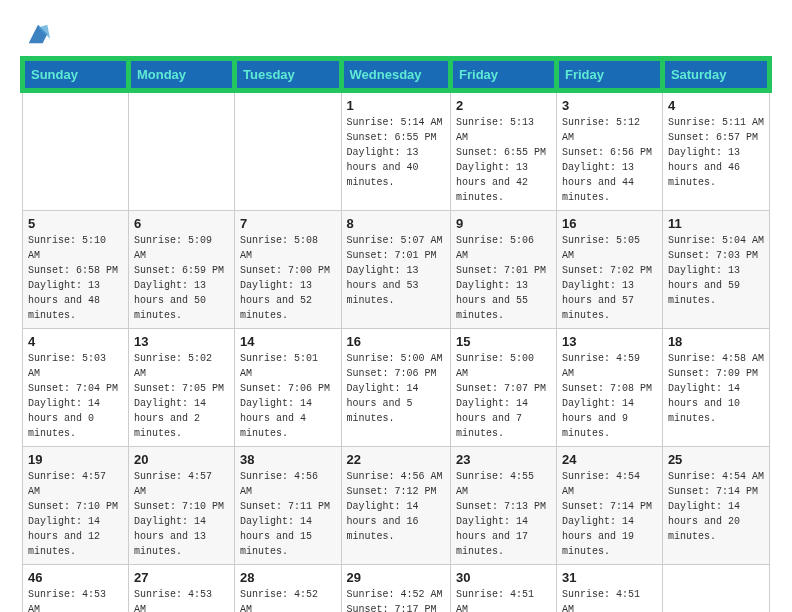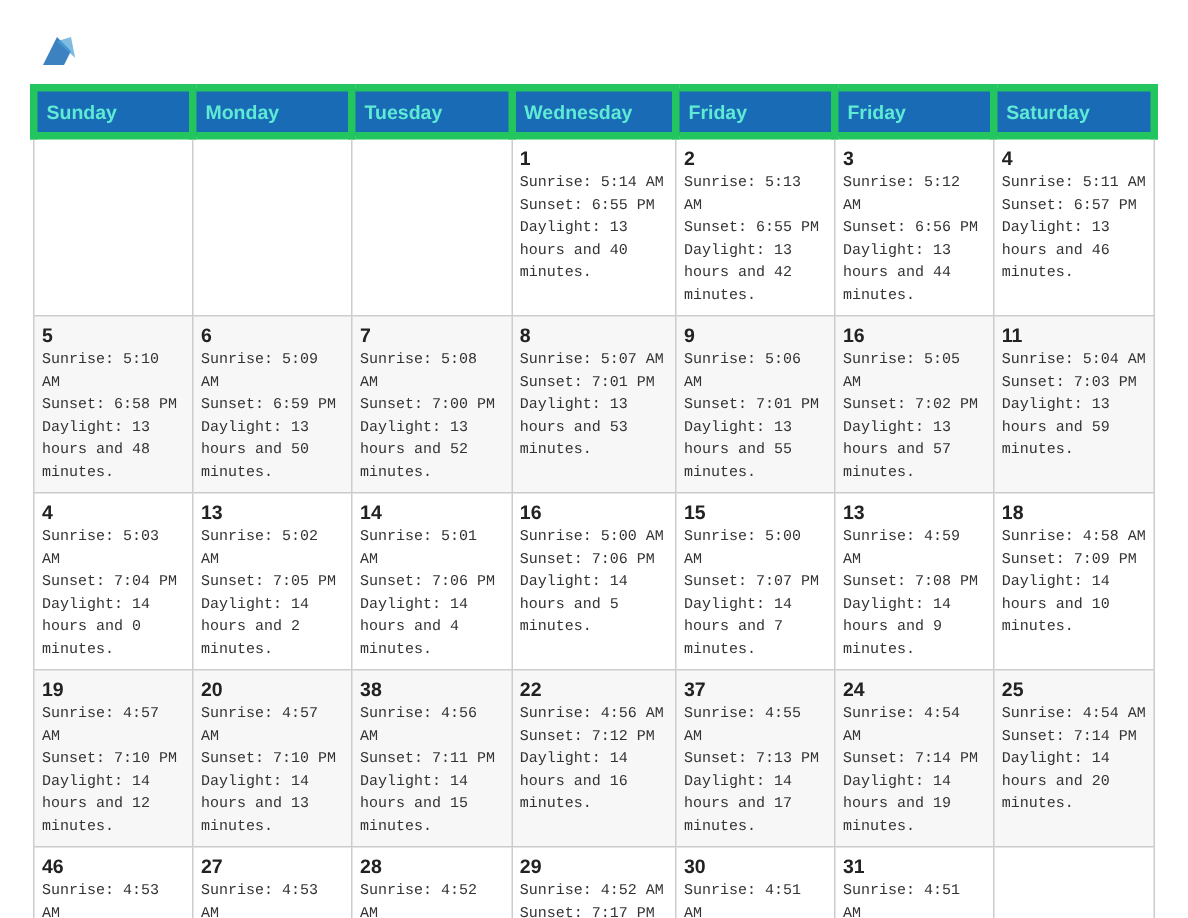--- a/index.html
+++ b/index.html
@@ -218,21 +218,21 @@
         </td>
         <td>
           <span class="day-number">38</span>
           <div class="day-detail">Sunrise: 4:56 AM<br>Sunset: 7:11 PM<br>Daylight: 14 hours and 15 minutes.</div>
         </td>
         <td>
           <span class="day-number">22</span>
           <div class="day-detail">Sunrise: 4:56 AM<br>Sunset: 7:12 PM<br>Daylight: 14 hours and 16 minutes.</div>
         </td>
         <td>
-          <span class="day-number">37</span>
+          <span class="day-number">23</span>
           <div class="day-detail">Sunrise: 4:55 AM<br>Sunset: 7:13 PM<br>Daylight: 14 hours and 17 minutes.</div>
         </td>
         <td>
           <span class="day-number">24</span>
           <div class="day-detail">Sunrise: 4:54 AM<br>Sunset: 7:14 PM<br>Daylight: 14 hours and 19 minutes.</div>
         </td>
         <td>
           <span class="day-number">25</span>
           <div class="day-detail">Sunrise: 4:54 AM<br>Sunset: 7:14 PM<br>Daylight: 14 hours and 20 minutes.</div>
         </td>

